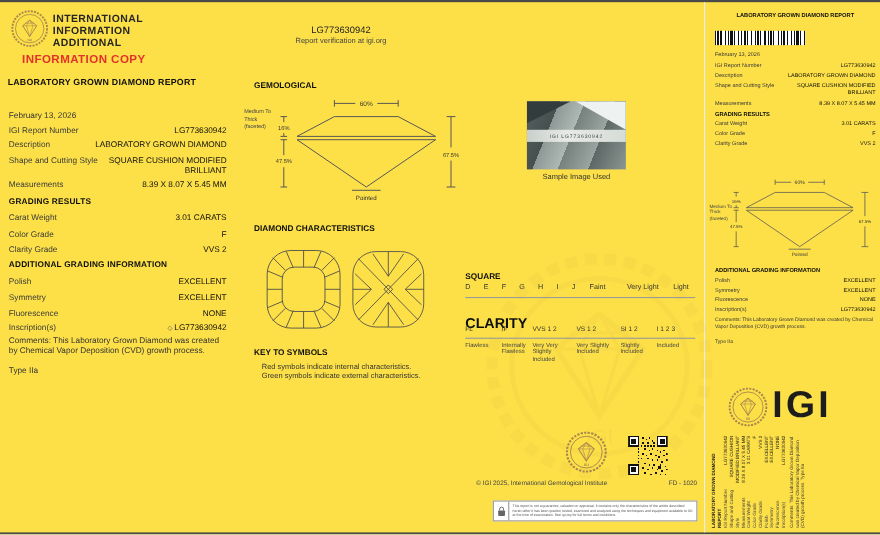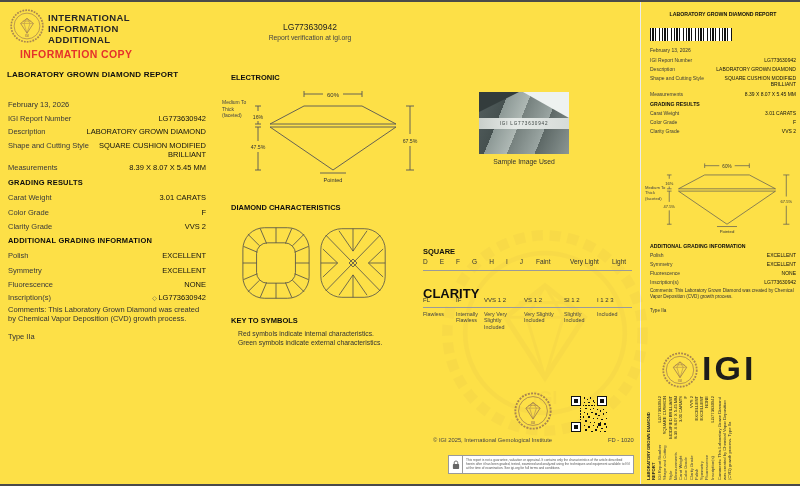--- a/index.html
+++ b/index.html
@@ -151,21 +151,21 @@
   <div class="row" style="top:293px">
     <span class="lbl">Inscription(s)</span>
     <span class="val"><span style="font-size:6px;color:#555;">◇ </span><span>LG773630942</span></span>
   </div>
   <div class="abs" style="left:8px;top:305px;width:196px;font-size:7.5px;line-height:1.25;color:#333;">Comments: This Laboratory Grown Diamond was created by Chemical Vapor Deposition (CVD) growth process.</div>
   <div class="abs" style="left:8px;top:332px;font-size:7.5px;color:#333;">Type IIa</div>
 
   <div class="abs" style="left:240px;top:22px;width:140px;text-align:center;font-size:8.5px;color:#222;">LG773630942</div>
   <div class="abs" style="left:240px;top:34px;width:140px;text-align:center;font-size:6.8px;color:#444;">Report verification at igi.org</div>
 
-  <div class="abs b" style="left:231px;top:73px;font-size:7.5px;color:#0e0e0e;">ELECTRONIC</div>
+  <div class="abs b" style="left:231px;top:73px;font-size:7.5px;color:#0e0e0e;">GEMOLOGICAL</div>
   <div class="abs" style="left:222px;top:99px;width:28px;font-size:5px;line-height:1.3;color:#444;">
     <div>Medium To</div>
     <div>Thick</div>
     <div>(faceted)</div>
   </div>
   <svg class="abs" style="left:246px;top:84px" width="174" height="100" viewBox="0 0 174 100">
       <use href="#dprofile"></use>
     </svg>
 
   <div class="abs b" style="left:231px;top:203px;font-size:7.5px;color:#0e0e0e;">DIAMOND CHARACTERISTICS</div>

